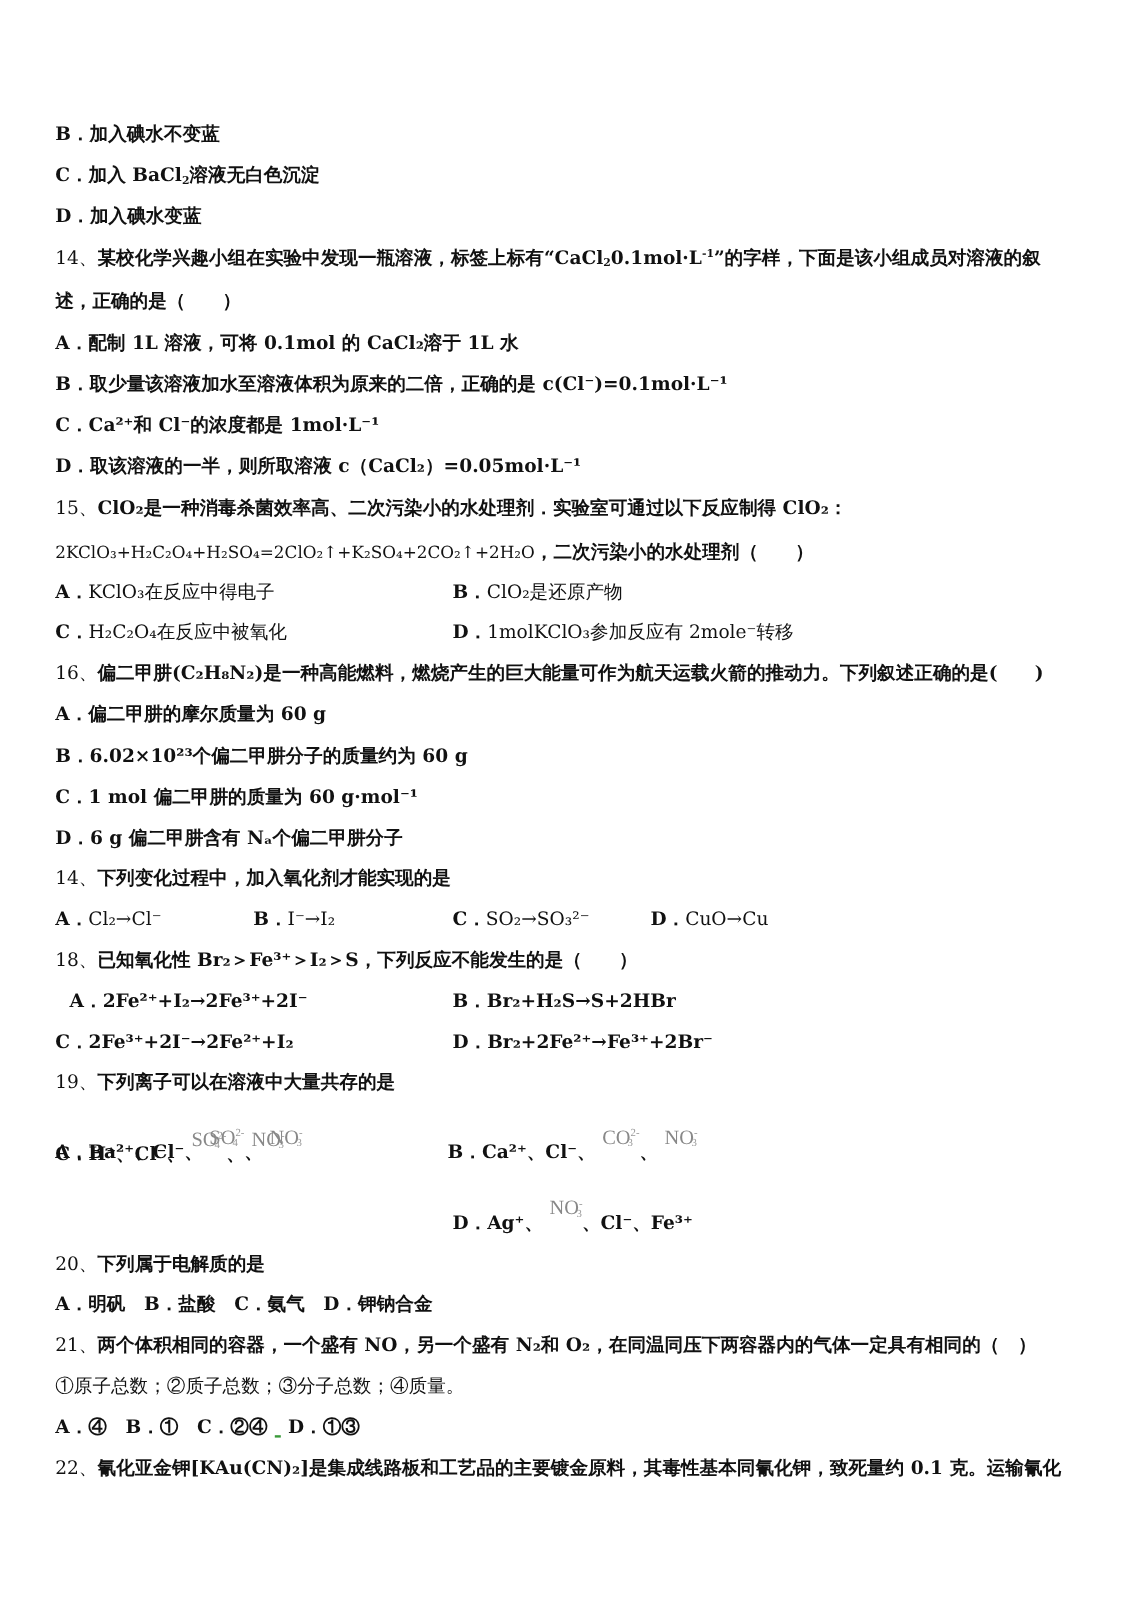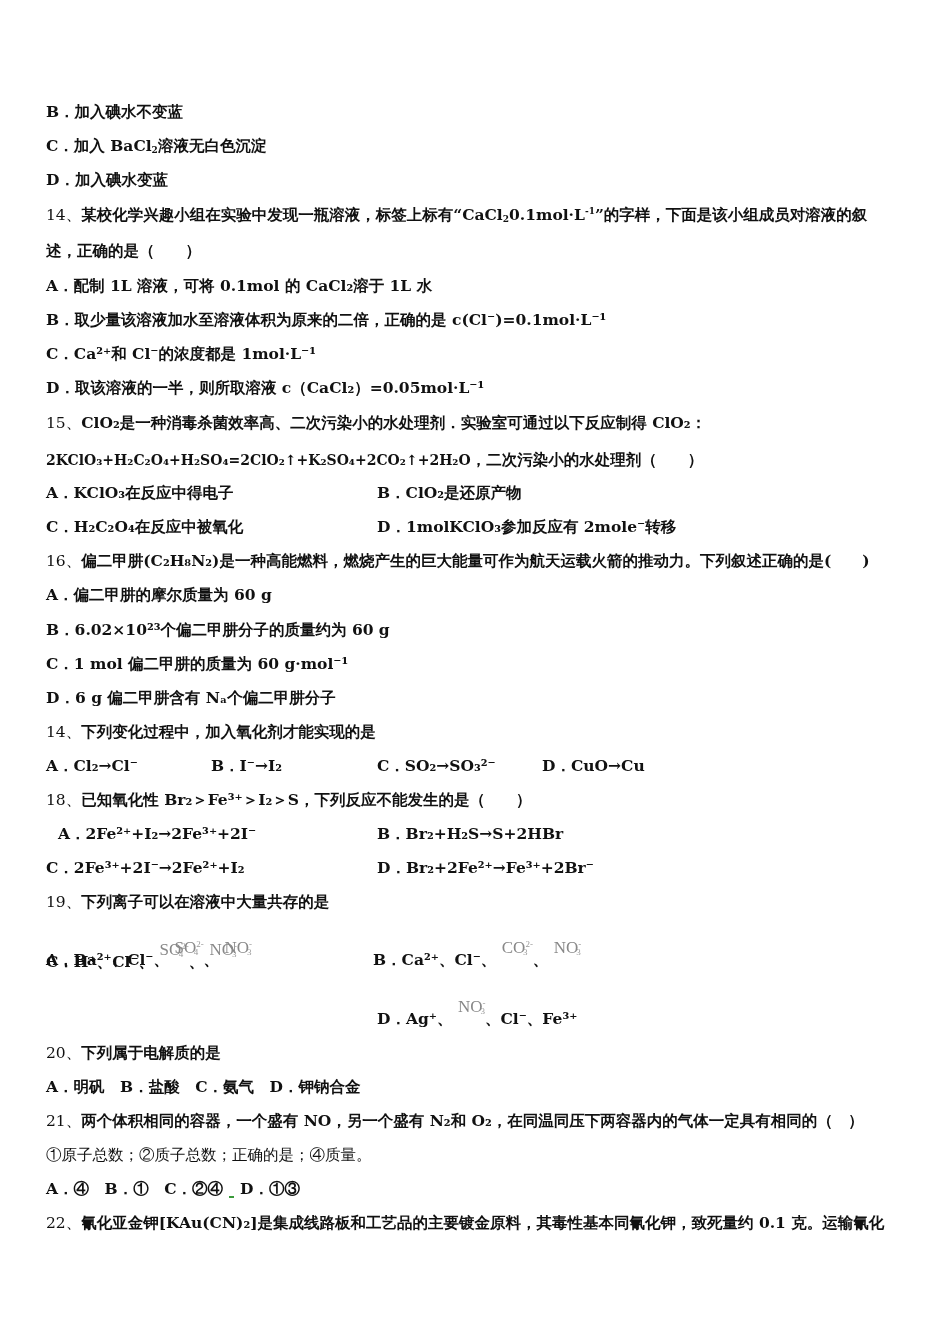--- a/index.html
+++ b/index.html
@@ -1,20 +1,20 @@
 <!DOCTYPE html>
 <html><head>
 <meta charset="utf-8">
 <style>
   html, body { margin: 0; padding: 0; background: #ffffff; }
   body { width: 950px; height: 1344px; position: relative; overflow: hidden;
          font-family: "DejaVu Serif", "Liberation Serif", serif; color: #111; }
   .line { position: absolute; left: 46px; white-space: nowrap; font-size: 15.5px; font-weight: bold; line-height: 20px; }
   .num { font-weight: normal; margin-top: 12px; }
-  .mono { font-family: "DejaVu Serif", serif; font-weight: bold; }
+  .mono { font-family: "DejaVu Serif", serif; font-weight: normal; }
   .opt { position: absolute; white-space: nowrap; font-size: 15.5px; font-weight: bold; line-height: 20px; }
   sup { font-size: 9px; vertical-align: 6px; line-height: 0; }
   sub { font-size: 9px; vertical-align: -2px; line-height: 0; }
   .ion { display: inline-block; position: relative; color: #888; font-weight: normal; font-family: Liberation Serif, serif; font-size: 17px; vertical-align: 12px; }
   .ion sup, .ion sub { font-size: 9px; color: #999; }
   .greenmark { display:inline-block; width:5px; height:2px; background:#3a9a3a; vertical-align: -4px; margin: 0 6px; }
 </style>
 </head>
 <body>
 
@@ -84,16 +84,16 @@
 </div>
 <div class="opt" style="top:997px;left:377px">
   <span>D．</span><span>Ag⁺、</span>
   <span class="ion"><span>NO</span><sup>-</sup><sub style="margin-left:-5px">3</sub></span><span>、Cl⁻、Fe³⁺</span>
 </div>
 
 <div class="line" style="top:1043px"><span class="num">20、</span><span>下列属于电解质的是</span></div>
 <div class="line" style="top:1077px">A．明矾　B．盐酸　C．氨气　D．钾钠合金</div>
 
 <div class="line" style="top:1111px"><span class="num">21、</span><span>两个体积相同的容器，一个盛有 NO，另一个盛有 N₂和 O₂，在同温同压下两容器内的气体一定具有相同的（　）</span></div>
-<div class="line" style="top:1145px;font-weight:normal">①原子总数；②质子总数；正确的是；④质量。</div>
+<div class="line" style="top:1145px;font-weight:normal">①原子总数；②质子总数；③分子总数；④质量。</div>
 <div class="line" style="top:1179px"><span>A．④　B．①　C．②④</span><span class="greenmark"></span><span>D．①③</span></div>
 
 <div class="line" style="top:1213px"><span class="num">22、</span><span>氰化亚金钾[KAu(CN)₂]是集成线路板和工艺品的主要镀金原料，其毒性基本同氰化钾，致死量约 0.1 克。运输氰化</span></div>
 
 </body></html>

